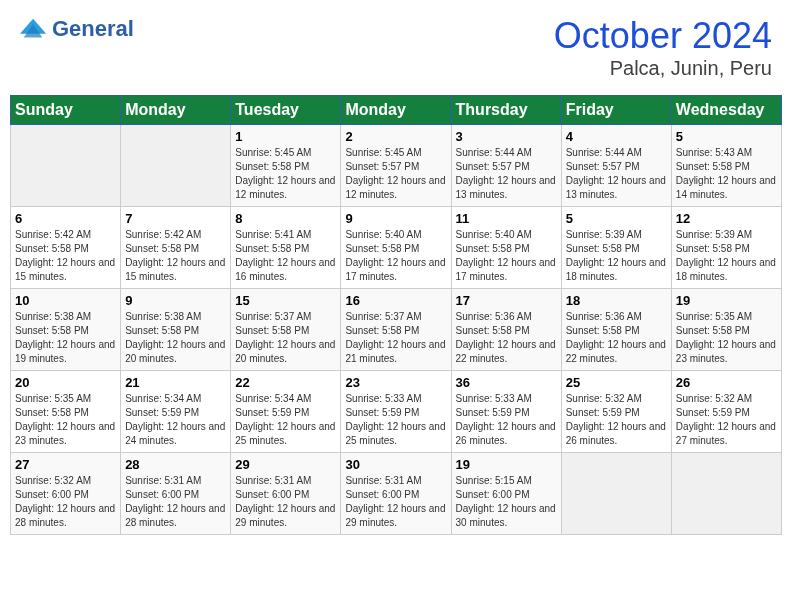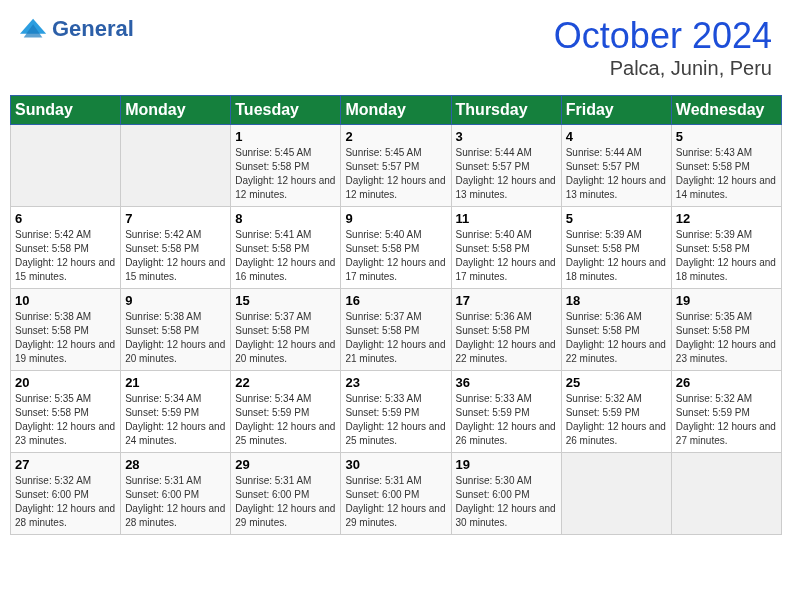--- a/index.html
+++ b/index.html
@@ -308,21 +308,21 @@
 Daylight: 12 hours and 29 minutes.</div>
         </td>
         <td>
           <span class="day-number">30</span>
           <div class="day-content">Sunrise: 5:31 AM
 Sunset: 6:00 PM
 Daylight: 12 hours and 29 minutes.</div>
         </td>
         <td>
           <span class="day-number">19</span>
-          <div class="day-content">Sunrise: 5:30 AM
+          <div class="day-content">Sunrise: 5:15 AM
 Sunset: 6:00 PM
 Daylight: 12 hours and 30 minutes.</div>
         </td>
         <td class="empty-cell"></td>
         <td class="empty-cell"></td>
       </tr>
     </tbody>
 </table>
 
 </body></html>

